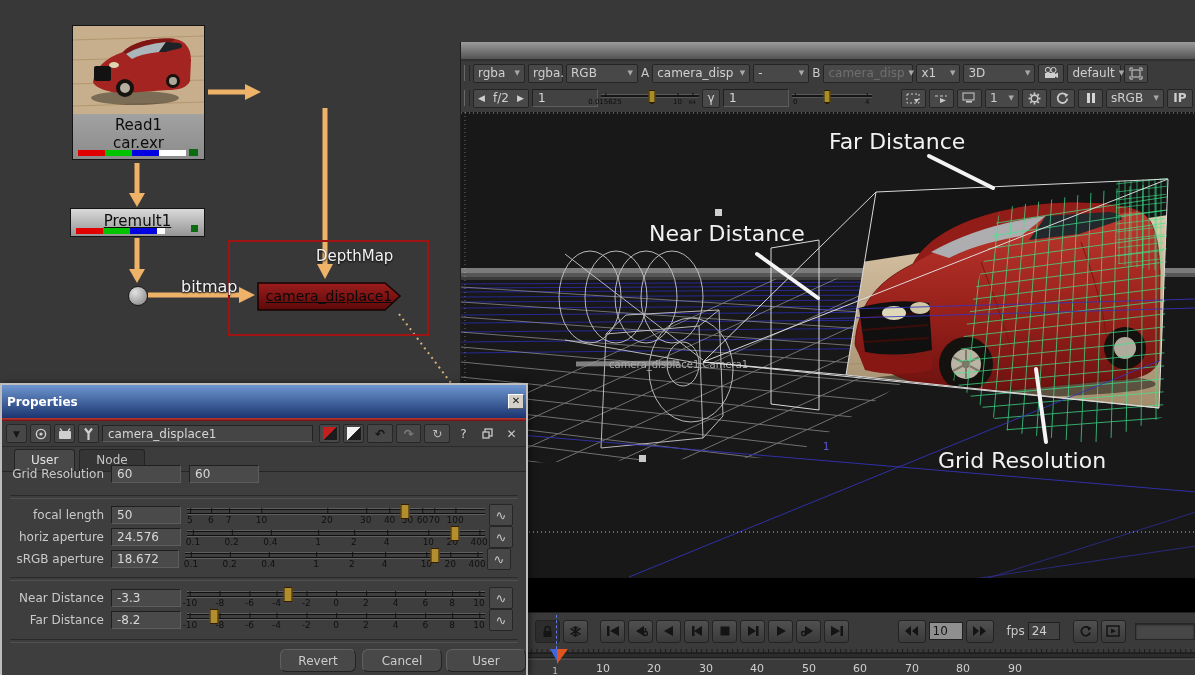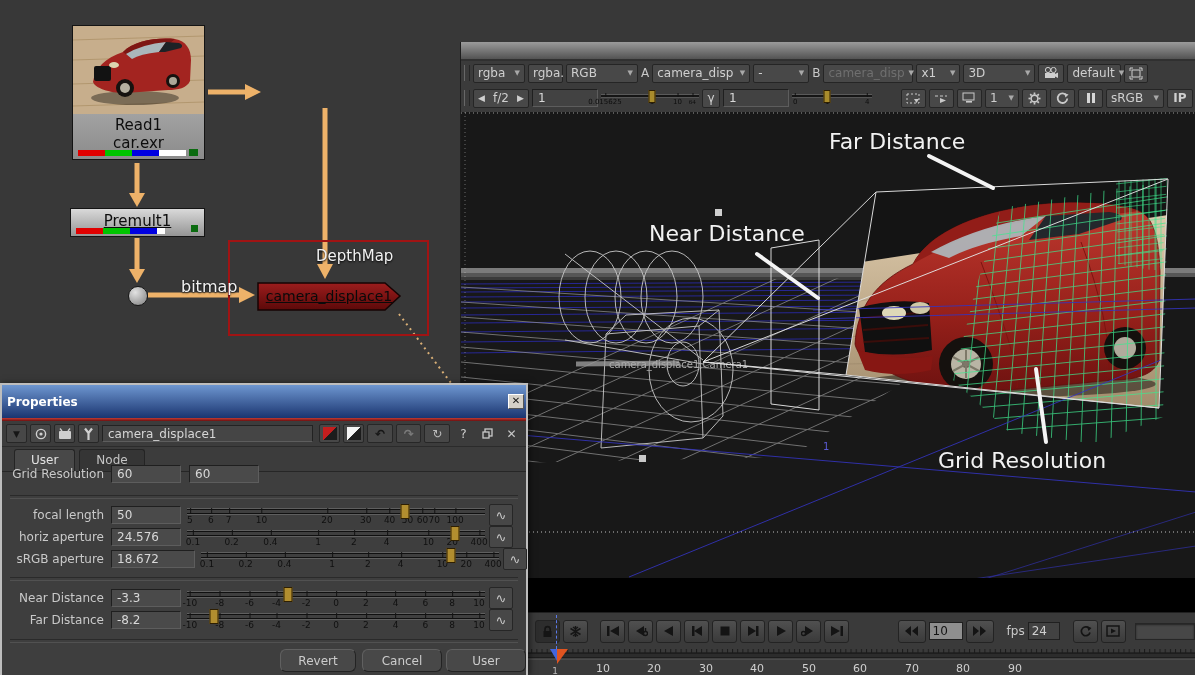--- a/index.html
+++ b/index.html
@@ -653,21 +653,21 @@
           <span class="tlab" style="left: 81%;">10</span>
           <span class="tlab" style="left: 89%;">20</span>
           <span class="tlab" style="left: 98%;">400</span>
           <div class="thandle" style="left: 90%;"></div>
         </div>
         <div class="curve">∿</div>
       </div>
 
       <div class="prow" style="top:88px;left:0">
         <span class="pl" style="width:102px;padding-right:7px">sRGB aperture</span>
-        <input class="pin" style="width: 84px;" value="18.672">
+        <input class="pin" style="width: 68px;" value="18.672">
         <div class="track" style="margin-left:6px">
           <div class="tline"></div>
           <span class="tlab" style="left: 2%;">0.1</span>
           <span class="tlab" style="left: 15%;">0.2</span>
           <span class="tlab" style="left: 28%;">0.4</span>
           <span class="tlab" style="left: 44%;">1</span>
           <span class="tlab" style="left: 56%;">2</span>
           <span class="tlab" style="left: 67%;">4</span>
           <span class="tlab" style="left: 81%;">10</span>
           <span class="tlab" style="left: 89%;">20</span>

